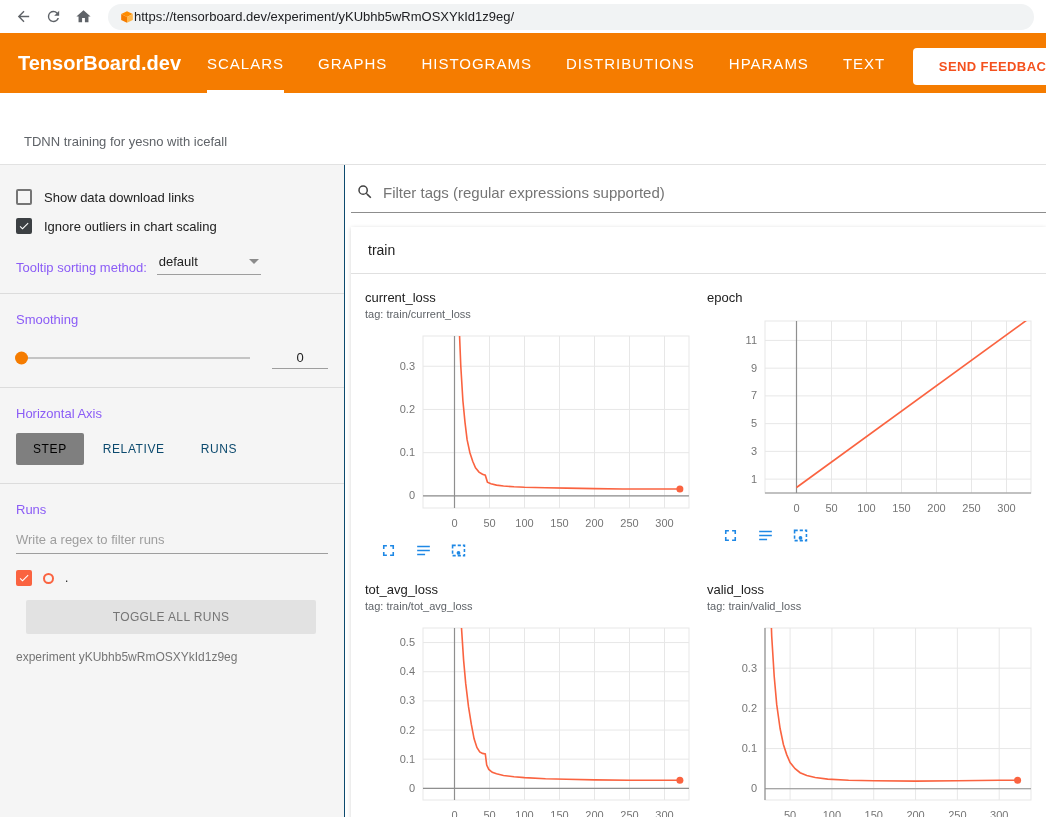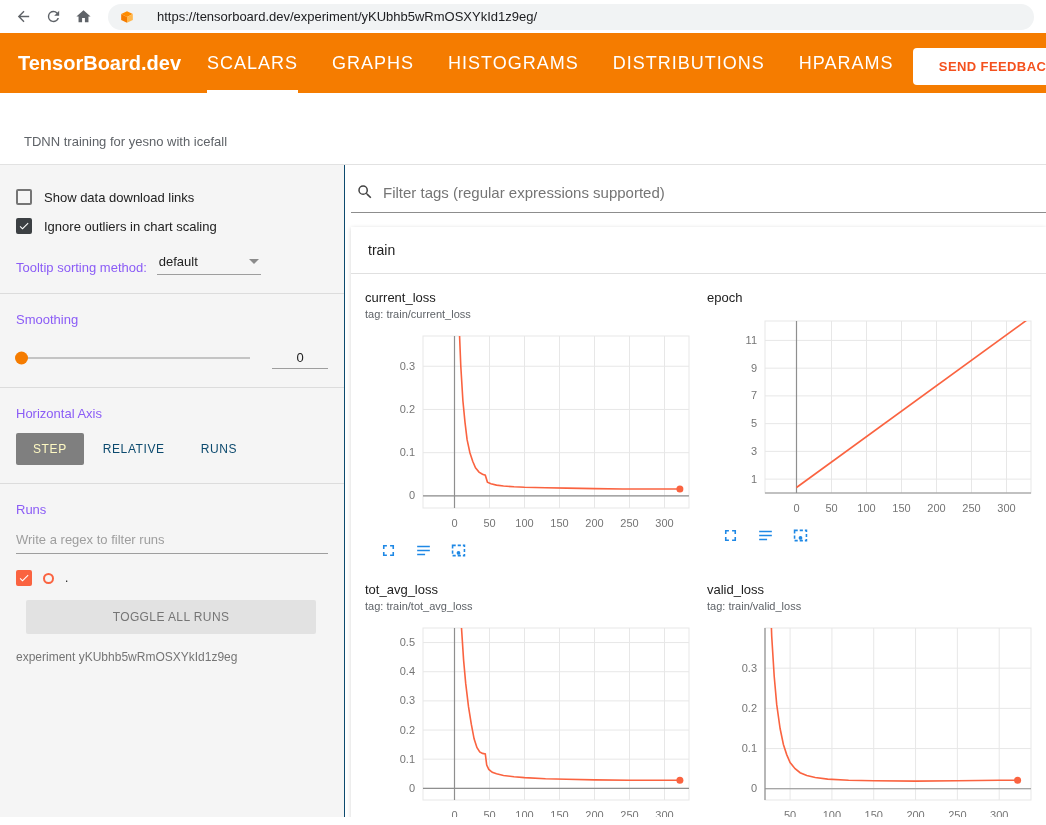--- a/index.html
+++ b/index.html
@@ -4,29 +4,29 @@
 <style>
   *{margin:0;padding:0;box-sizing:border-box}
   html,body{width:1046px;height:825px;overflow:hidden;background:#fff;
     font-family:"Liberation Sans",sans-serif;color:#212121}
 
   
   .browser{height:33px;display:flex;align-items:center;padding:0 10px;gap:4px;background:#fff}
   .bicon{width:26px;height:26px;display:flex;align-items:center;justify-content:center;border-radius:50%;flex:none}
   .bicon svg{width:17px;height:17px;fill:#5f6368}
   .urlbar{flex:1;height:26px;background:#f1f3f4;border-radius:13px;display:flex;align-items:center;
-    padding:0 12px;gap:23px;margin-left:8px;margin-right:2px}
+    padding:0 12px;gap:0;margin-left:8px;margin-right:2px}
   .favicon svg{width:14px;height:14px;display:block}
   .url{font-size:13px;color:#202124;white-space:nowrap}
 
   
   .tb-header{height:60px;background:#f57c00;display:flex;align-items:stretch;position:relative;color:#fff}
   .brand{font-size:20px;font-weight:bold;display:flex;align-items:center;padding-left:18px;width:207px;flex:none}
   .tabs{display:flex;gap:34px;align-items:stretch}
-  .tab{display:flex;align-items:center;font-size:18px;letter-spacing:1px;border-bottom:3px solid transparent;
+  .tab{display:flex;align-items:center;font-size:15px;letter-spacing:1px;border-bottom:3px solid transparent;
     padding-top:3px;cursor:pointer;white-space:nowrap}
   .tab.active{border-bottom-color:#fff}
   .feedback{position:absolute;right:-36px;top:15px;background:#fff;color:#f4511e;border:none;border-radius:4px;
     padding:11px 26px;font-size:13px;font-weight:bold;letter-spacing:.4px;font-family:inherit;white-space:nowrap}
 
   
   .subheader{height:72px;background:#fff;border-bottom:1px solid #e2e2e2;display:flex;align-items:flex-end;
     padding:0 0 15px 24px}
   .exp-title{font-size:13px;color:#5f6368}
 
@@ -49,21 +49,21 @@
   .divider{height:1px;background:#dcdcdc;margin:18px -16px}
   .sec-label{font-size:13px;color:#8b5cf6}
   .slider-row{display:flex;align-items:center;gap:22px;margin-top:20px;padding-left:2px}
   .slider{flex:1;height:2px;background:#c4c4c4;position:relative;cursor:pointer}
   .thumb{position:absolute;left:0;top:50%;transform:translate(-3px,-50%);width:13px;height:13px;border-radius:50%;background:#f57c00}
   .smooth-val{width:56px;border:none;border-bottom:1px solid #9e9e9e;background:transparent;font-size:13px;
     text-align:center;padding:3px 0;font-family:inherit;color:#212121}
   .axis-buttons{display:flex;gap:2px;margin-top:12px}
   .axis-btn{padding:9px 17px;font-size:12px;letter-spacing:.6px;color:#0c4a6e;background:transparent;border:none;
     border-radius:2px;font-family:inherit;cursor:pointer}
-  .axis-btn.selected{background:#7f7f7f;color:#fef9c3}
+  .axis-btn.selected{background:#7f7f7f;color:#000000}
   .runs-filter{width:100%;border:none;border-bottom:1px solid #9e9e9e;background:transparent;padding:7px 0 6px;
     font-size:13px;margin-top:8px;font-family:inherit;outline:none}
   .runs-filter::placeholder{color:#9e9e9e}
   .run-row{display:flex;align-items:center;gap:11px;margin-top:16px}
   .swatch{width:11px;height:11px;border-radius:50%;border:2px solid #fa6340;background:transparent;flex:none}
   .run-name{font-size:12px}
   .toggle-all{margin:14px 0 0 10px;width:290px;background:#e2e2e2;color:#757575;border:none;padding:10px 0;
     font-size:12px;letter-spacing:.4px;border-radius:2px;font-family:inherit;cursor:pointer}
   .exp-id{margin-top:16px;font-size:12px;color:#757575}
 

